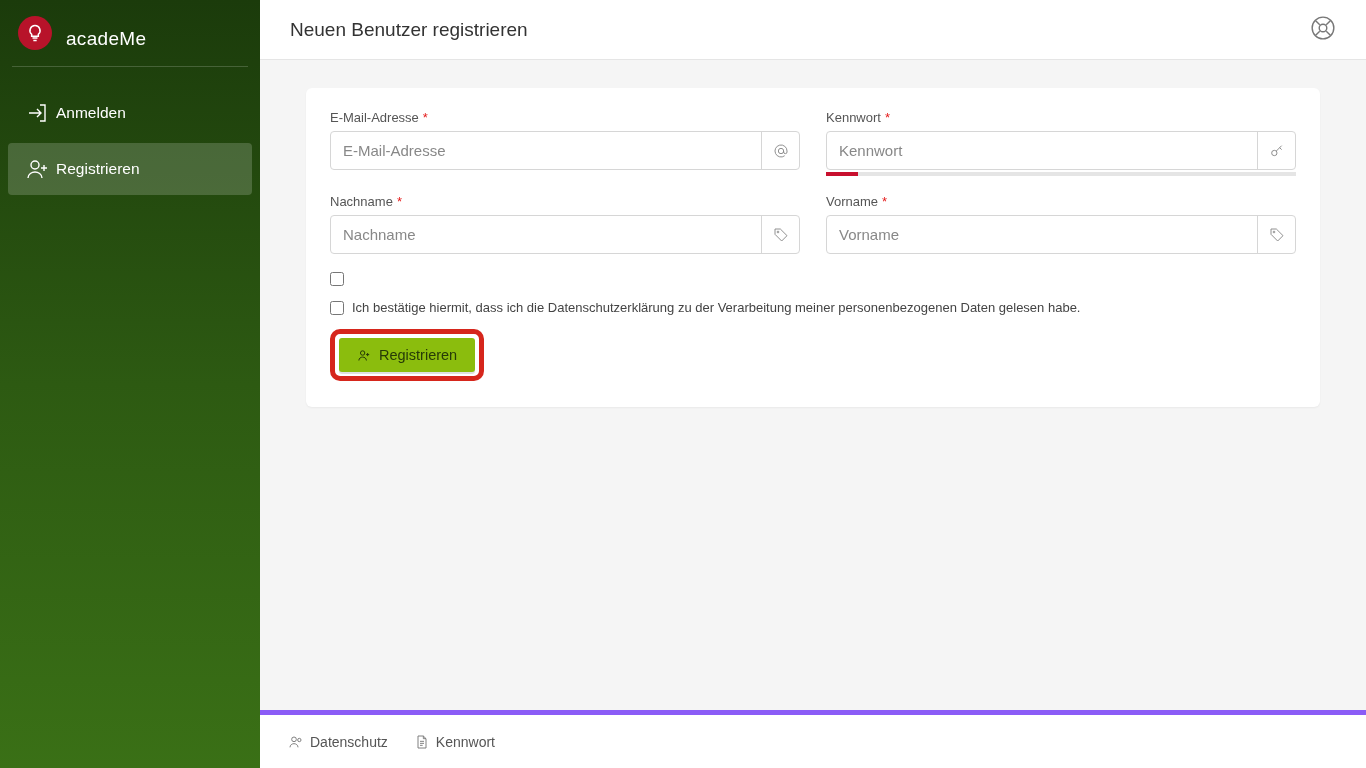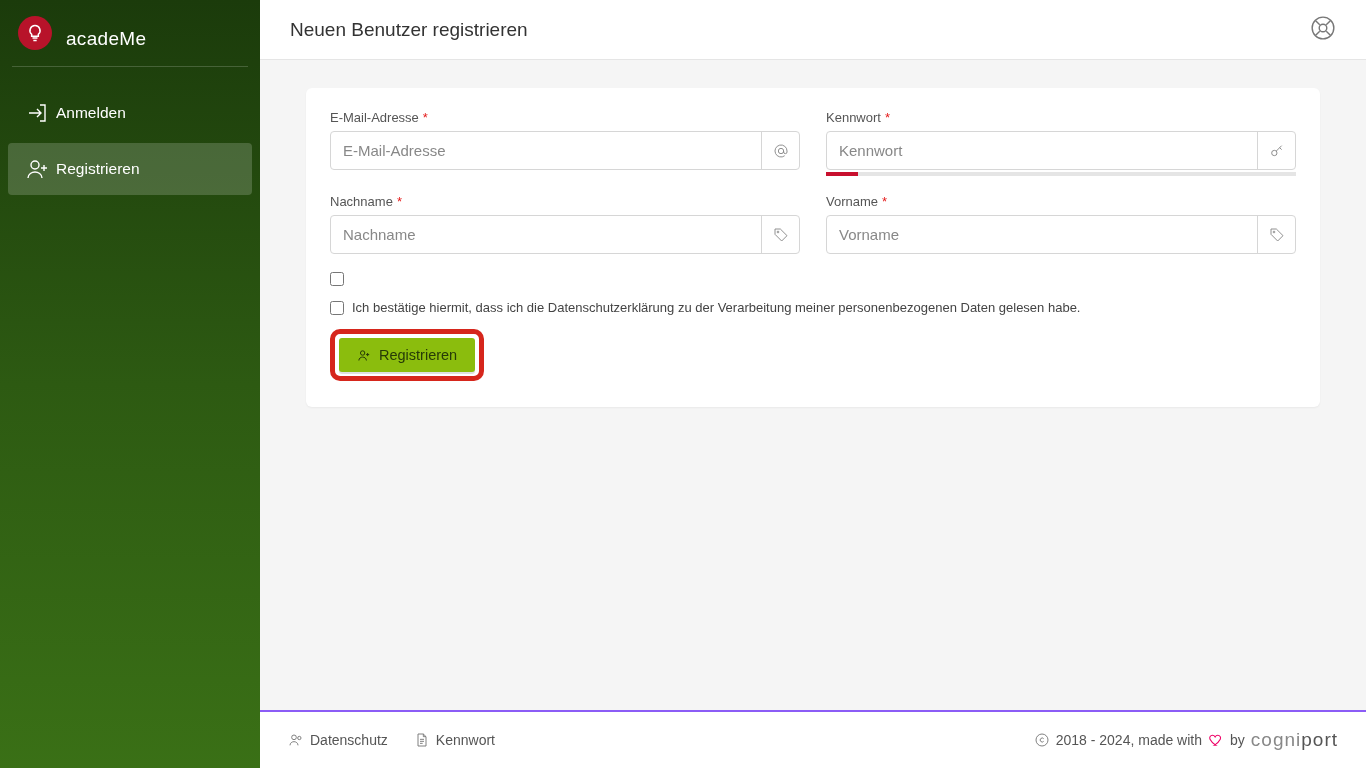--- a/index.html
+++ b/index.html
@@ -87,21 +87,21 @@
     border: none; border-radius: 3px;
     padding: 9px 18px; font-size: 14.5px;
     display: inline-flex; align-items: center; gap: 7px;
     cursor: pointer;
     box-shadow: 0 2px 0 rgba(0,0,0,0.12);
   }
   .btn svg { width: 15px; height: 15px; stroke: #263b07; fill: none; stroke-width: 1.6; }
 
   
   .footer {
-    height: 58px; background: #fff; border-top: 2px solid #8b5cf6;
+    height: 58px; background: #fff; border-top: 5px solid #8b5cf6;
     display: flex; align-items: center; justify-content: space-between;
     padding: 0 28px; font-size: 14px; color: #555;
   }
   .footer-left { display: flex; gap: 26px; }
   .footer-link { display: flex; align-items: center; gap: 6px; cursor: pointer; }
   .footer-link svg { width: 16px; height: 16px; stroke: #777; fill: none; stroke-width: 1.4; }
   .footer-right { display: flex; align-items: center; gap: 6px; }
   .footer-right svg { width: 16px; height: 16px; }
   .brandword { font-size: 19px; letter-spacing: 1px; color: #888; font-weight: 300;}
   .brandword b { color: #555; font-weight: 500; letter-spacing: 1px;}
@@ -259,26 +259,14 @@
         <span>Datenschutz</span>
       </span>
       <span class="footer-link">
         <svg viewBox="0 0 24 24">
             <path d="M6 3h8l4 4v14H6z"></path>
             <path d="M14 3v4h4M9 11h6M9 14h6M9 17h4"></path>
           </svg>
         <span>Kennwort</span>
       </span>
     </div>
-    <div class="footer-right">
-      <svg viewBox="0 0 24 24" style="stroke:#777;fill:none;stroke-width:1.4">
-          <circle cx="12" cy="12" r="9"></circle>
-          <path d="M14.5 10a3 3 0 1 0 0 4"></path>
-        </svg>
-      <span>2018 - 2024, made with</span>
-      <svg viewBox="0 0 24 24" style="stroke:#e06;fill:none;stroke-width:1.6">
-          <path d="M12 20s-7-4.5-9-9c-1.3-3 .6-6 3.7-6 2 0 3.3 1.2 4 2.4.7-1.2 2-2.4 4-2.4 3.1 0 5 3 3.7 6-2 4.5-9 9-9 9z"></path>
-        </svg>
-      <span>by</span>
-      <span class="brandword"><span>cogni</span><b>port</b></span>
-    </div>
   </footer>
 </div>
 
 </body></html>

